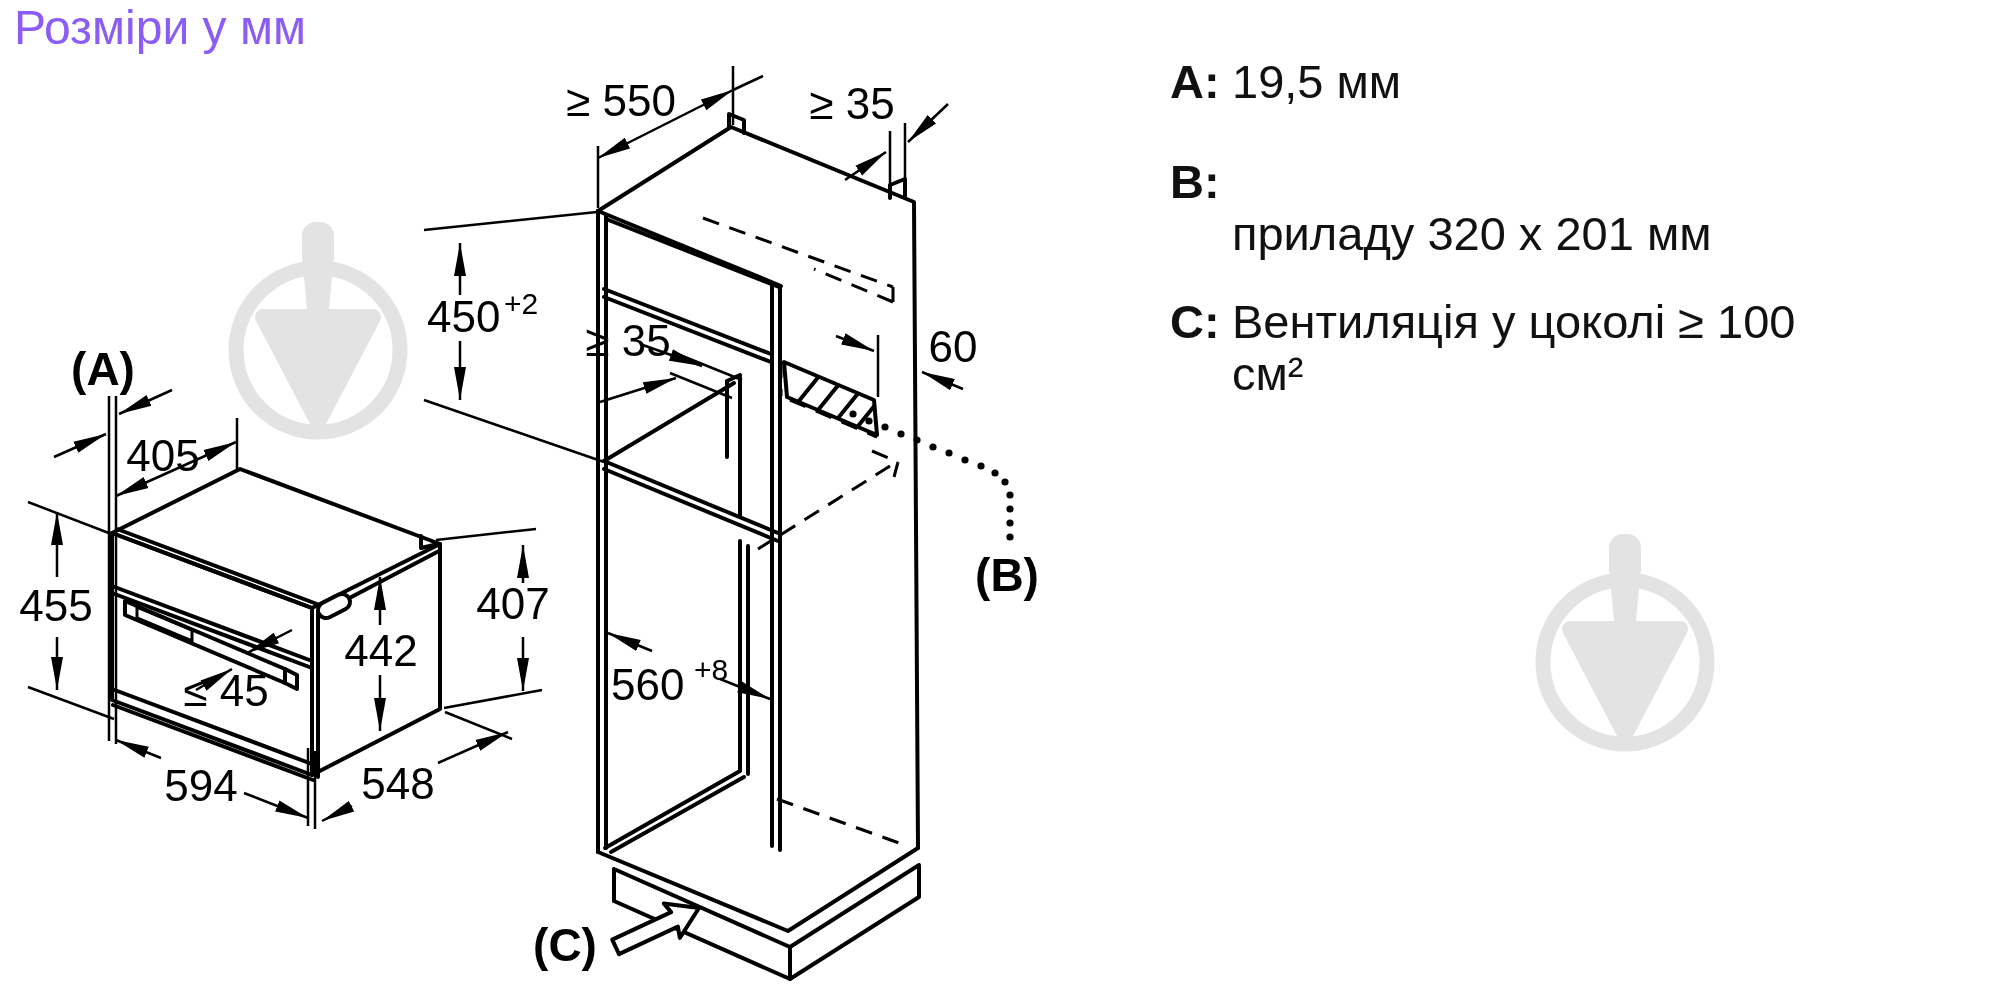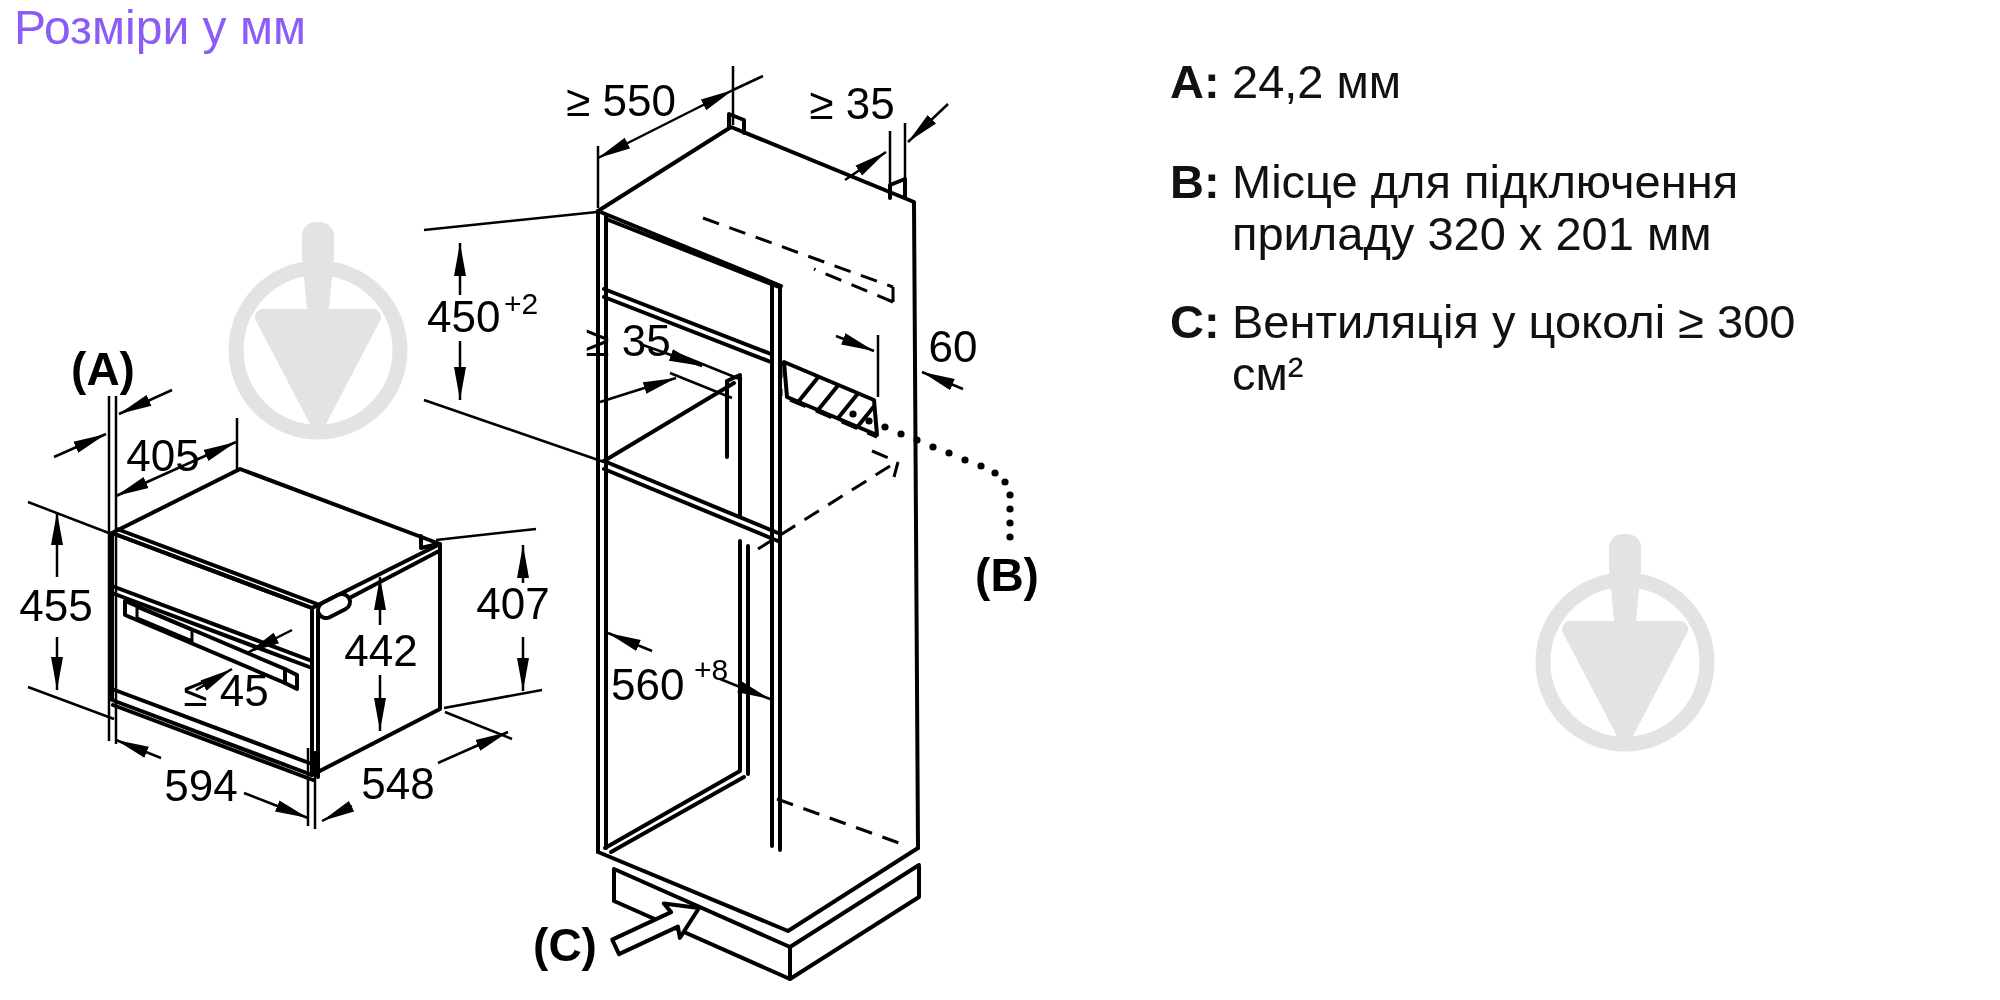--- a/index.html
+++ b/index.html
@@ -191,26 +191,26 @@
       <text class="corner" x="565" y="961" text-anchor="middle">(C)</text>
       <path d="M0,0 L-30,-19 L-27,-8 L-92,-8 L-92,8 L-27,8 L-30,19 Z" transform="translate(699,908) rotate(-25)" fill="#fff" stroke="#000" stroke-width="4" stroke-linejoin="round"></path>
     </g>
   </svg>
 
   <div class="page-title">Розміри у мм</div>
 
   <div class="legend">
     <div class="leg-row" style="top:56px;">
       <span class="leg-label">A:</span>
-      <span>24,2 мм</span>
+      <span>19,5 мм</span>
     </div>
     <div class="leg-row" style="top:156px;">
       <span class="leg-label">B:</span>
-      <span>Місце для підключення</span><br>
+      <br>
       <span>приладу 320 x 201 мм</span>
     </div>
     <div class="leg-row" style="top:296px;">
       <span class="leg-label">C:</span>
-      <span>Вентиляція у цоколі ≥ 300 см²</span>
+      <span>Вентиляція у цоколі ≥ 100 см²</span>
     </div>
   </div>
 
 </div>
 
 </body></html>

